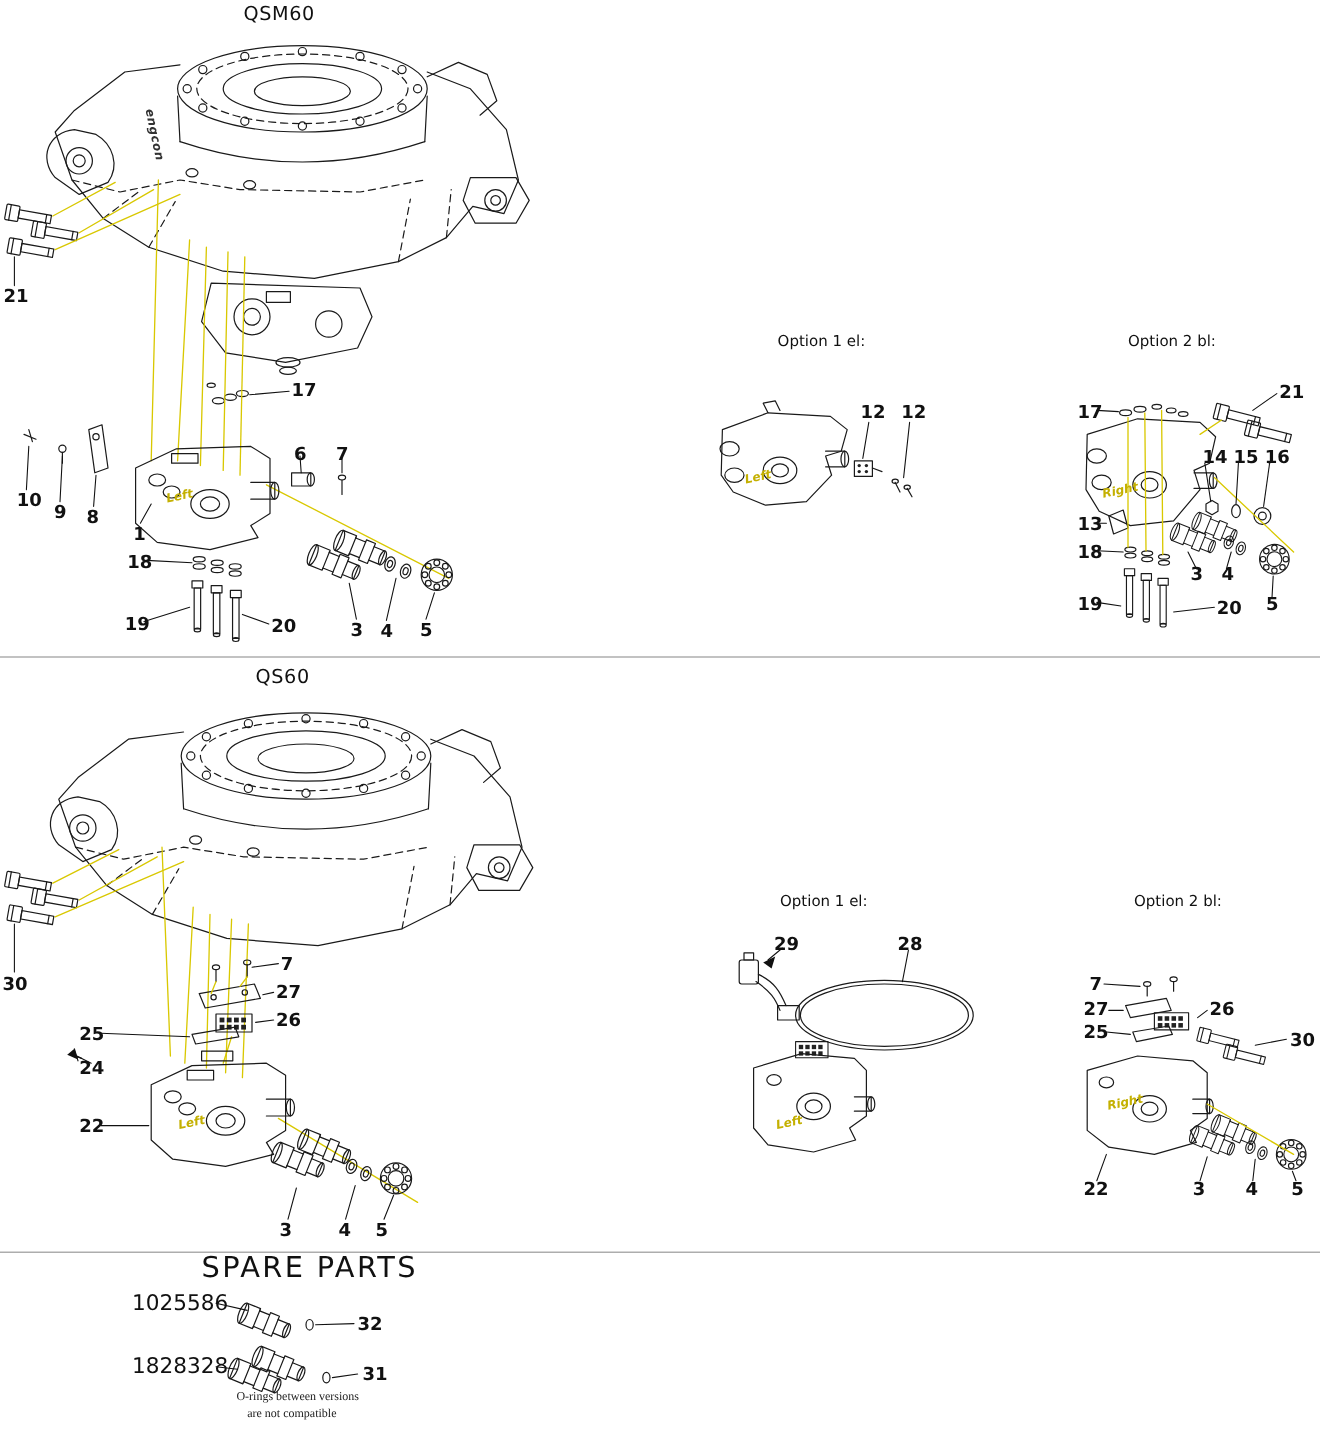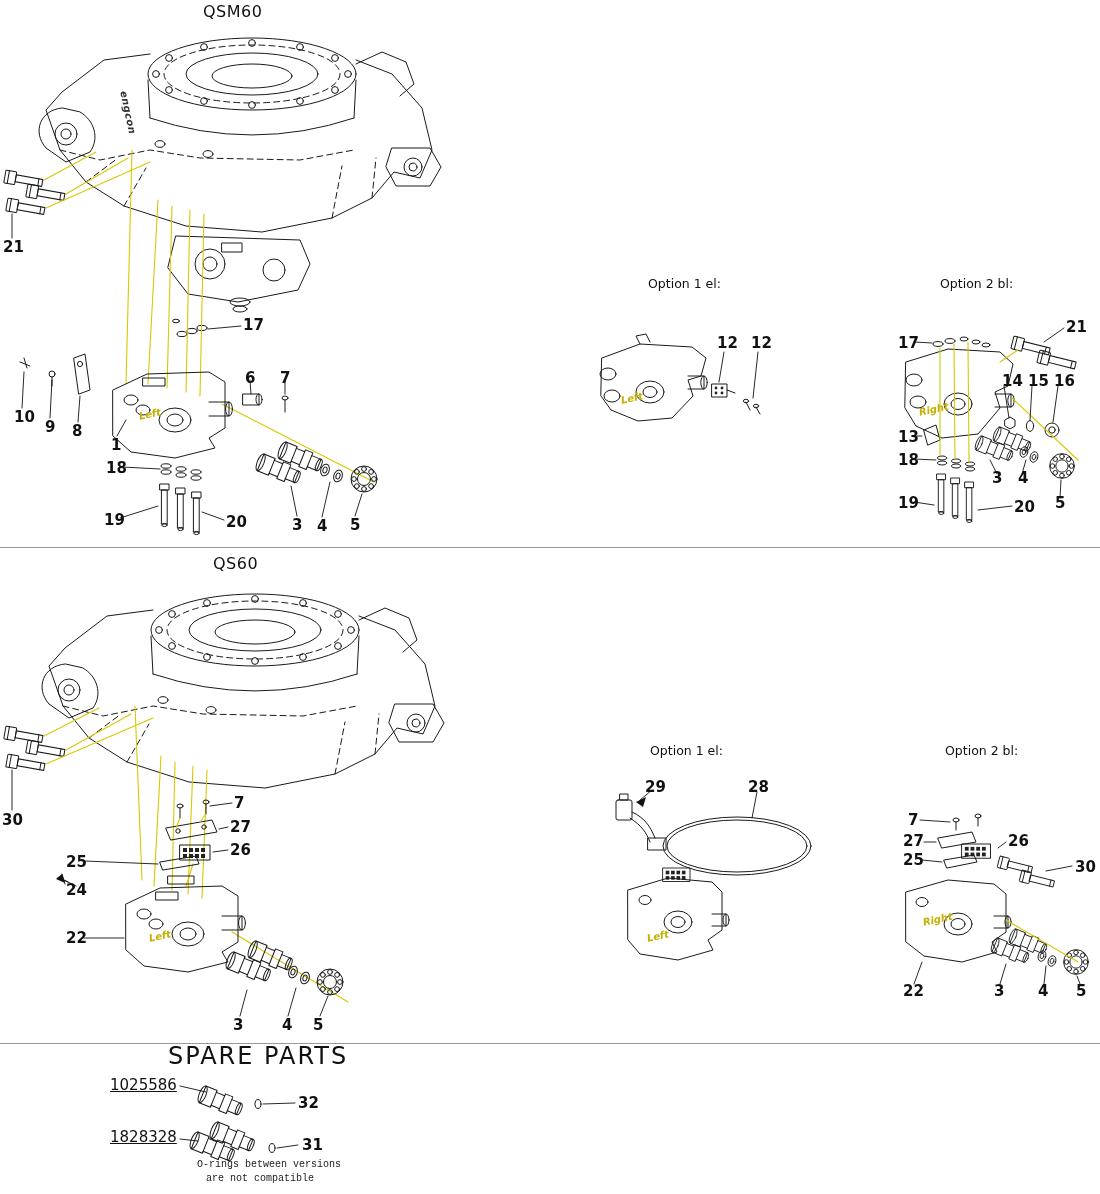--- a/index.html
+++ b/index.html
@@ -7,23 +7,23 @@
           font-family:"DejaVu Sans",sans-serif;}
   .divider{position:absolute;left:0;width:1100px;height:1px;background:#9a9a9a;}
   .art{position:absolute;left:0;top:0;stroke:#1a1a1a;fill:none;stroke-width:1;
        stroke-linejoin:round;stroke-linecap:round;}
   .art .leader{stroke:#d9c800;stroke-width:1.1;}
   .art .lbl{stroke:#111;stroke-width:0.9;}
   .t{position:absolute;color:#111;white-space:nowrap;line-height:1;}
   .co{font-size:15px;font-weight:bold;}
   .title{font-size:16px;letter-spacing:0.5px;}
   .opt{font-size:12.5px;}
-  .pn{font-size:15px;text-decoration:underline;}
+  .pn{font-size:18px;}
   .spt{font-size:24px;letter-spacing:2px;}
-  .note{font-size:10px;font-family:Liberation Mono, monospace;color:#222;}
+  .note{font-size:10px;font-family:Liberation Serif, serif;color:#222;}
   .lr{font-size:10px;font-style:italic;font-weight:bold;color:#c4b000;}
   .brand{font-size:10px;font-style:italic;font-weight:bold;color:#333;letter-spacing:0.5px;
          transform:rotate(78deg);transform-origin:0 0;}
   .rot{transform:rotate(-12deg);transform-origin:0 0;}
 </style>
 </head>
 <body>
 
 <div class="canvas">
 

